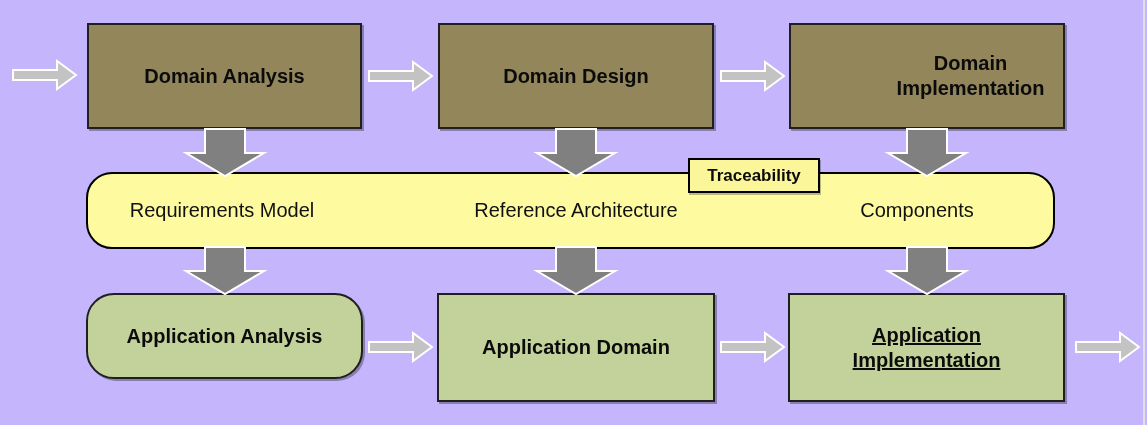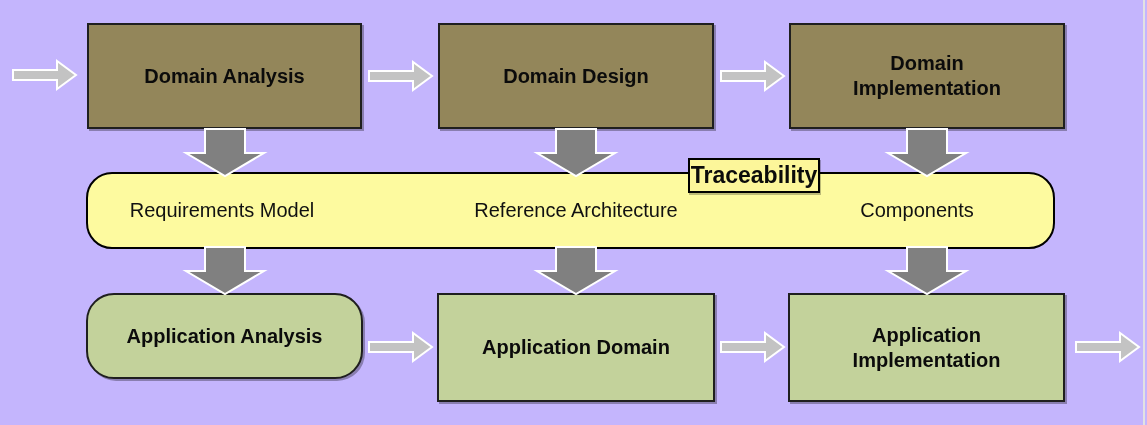--- a/index.html
+++ b/index.html
@@ -24,21 +24,21 @@
   }
   .box--domain { background: var(--domain-box-fill, #93865a); }
   .box--application { background: var(--application-box-fill, #c3d29b); }
   .box-label {
     font-size: 20px;
     font-weight: bold;
     color: #0b0b0b;
     line-height: 1.25;
   }
   .box-label--narrow-185 { max-width: 185px; }
-  .box-label--narrow-200 { max-width: 200px; }
+  .box-label--narrow-200 { max-width: 200px; text-decoration: underline; }
 
   .band {
     position: absolute;
     left: 86px; top: 172px;
     width: 969px; height: 77px;
     background: var(--band-fill, #fdfa9f);
     border: 2px solid var(--band-border, #000000);
     border-radius: 26px;
     box-sizing: border-box;
     z-index: 1;
@@ -58,21 +58,21 @@
   .tag {
     position: absolute;
     left: 688px; top: 158px;
     width: 132px; height: 35px;
     background: var(--tag-fill, #fcf69a);
     border: 2px solid var(--band-border, #000000);
     box-sizing: border-box;
     display: flex;
     align-items: center;
     justify-content: center;
-    font-size: 23px;
+    font-size: 17px;
     font-weight: bold;
     color: #0b0b0b;
     box-shadow: 1px 2px 0 rgba(0,0,0,0.25);
     z-index: 4;
   }
 
   .arrow { position: absolute; overflow: visible; z-index: 3; }
   .arrow--flow { color: var(--flow-arrow, #c3c3c3); }
   .arrow--map  { color: var(--mapping-arrow, #808080); }
   .arrow polygon {
@@ -96,21 +96,21 @@
 <div class="canvas">
 
   <div class="page-edge"></div>
 
   <div class="box box--domain" style="left:87px; top:23px; width:275px; height:106px;">
     <span class="box-label">Domain Analysis</span>
   </div>
   <div class="box box--domain" style="left:438px; top:23px; width:276px; height:106px;">
     <span class="box-label">Domain Design</span>
   </div>
-  <div class="box box--domain" style="left:789px; top:23px; width:276px; height:106px;">
+  <div class="box box--domain" style="left:789px; top:23px; width:276px; height:106px;justify-content:flex-end;">
     <span class="box-label box-label--narrow-185">Domain Implementation</span>
   </div>
 
   <div class="box box--application" style="left:86px; top:293px; width:277px; height:86px;border-radius:28px;">
     <span class="box-label">Application Analysis</span>
   </div>
   <div class="box box--application" style="left:437px; top:293px; width:278px; height:109px;">
     <span class="box-label">Application Domain</span>
   </div>
   <div class="box box--application" style="left:788px; top:293px; width:277px; height:109px;">

